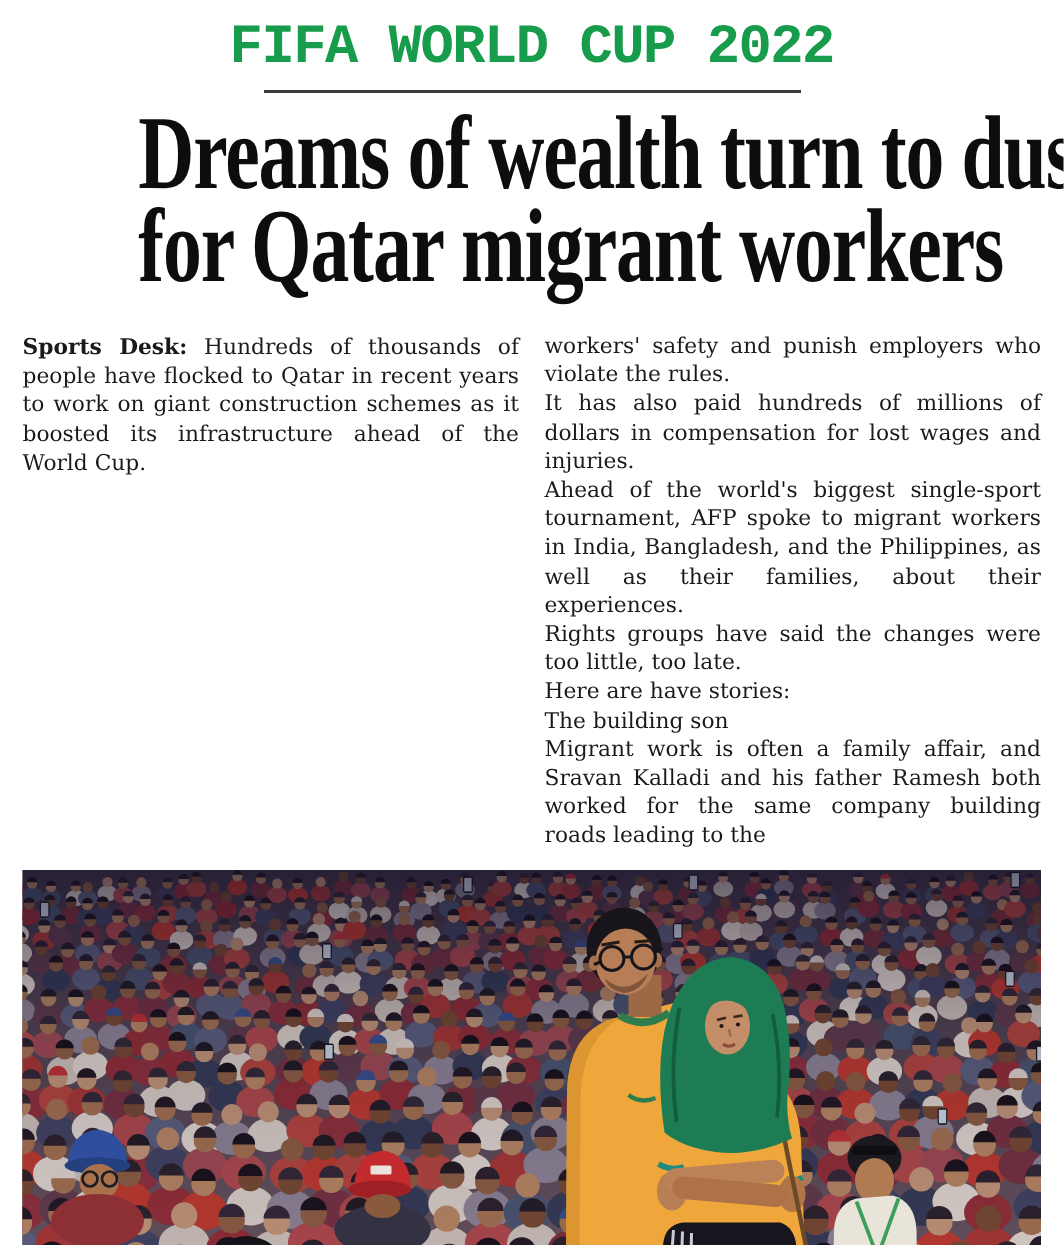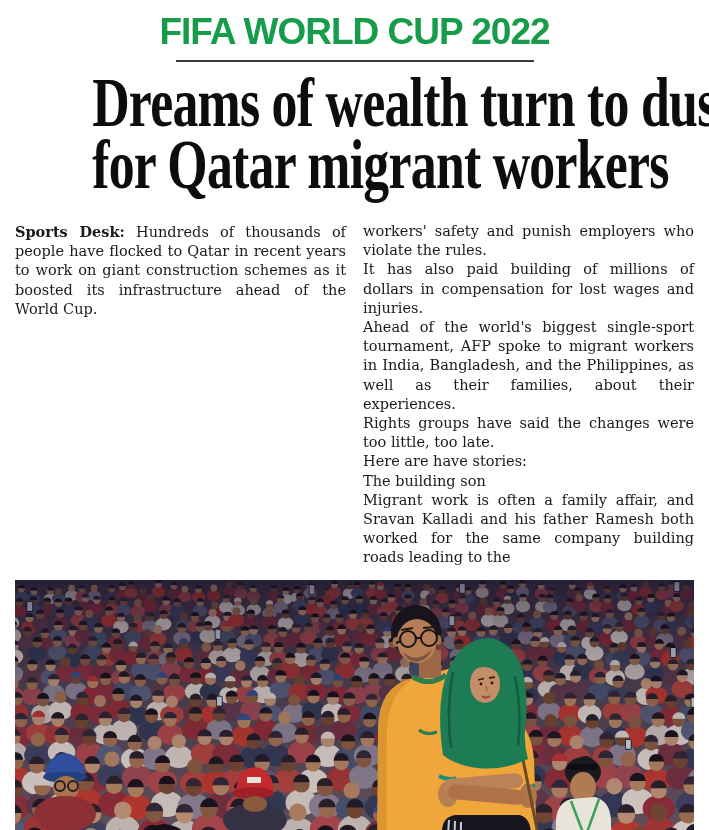--- a/index.html
+++ b/index.html
@@ -2,21 +2,21 @@
 <html lang="en" style="--masthead-green: #169c4a; --rule-gray: #3a3a3a; --headline-black: #0d0d0d;"><head>
 <meta charset="utf-8">
 <style>
   html, body { margin:0; padding:0; }
   body {
     width:709px; height:830px; background:#ffffff; overflow:hidden;
     font-family:"DejaVu Serif", serif; color:#1a1a1a;
   }
   .masthead { text-align:center; }
   .masthead-title {
-    margin:12px 0 0; font-family:Liberation Sans, sans-serif; font-weight:bold;
+    margin:12px 0 0; font-family:Liberation Mono, monospace; font-weight:bold;
     font-size:37px; line-height:40px; letter-spacing:-1px;
     color:var(--masthead-green, #169c4a);
   }
   .masthead-rule {
     width:358px; height:2px; margin:8px auto 0;
     background:var(--rule-gray, #3a3a3a);
   }
   .headline {
     margin:10px 0 0; font-family:"Liberation Serif", serif; font-weight:bold;
     font-size:70px; line-height:62px; text-align:center;
@@ -48,21 +48,21 @@
   <div class="hl-line">Dreams of wealth turn to dust</div>
   <div class="hl-line">for Qatar migrant workers</div>
 </h1>
 
 <section class="article">
   <div class="col">
     <p><b class="byline">Sports Desk:</b> <span>Hundreds of thousands of people have flocked to Qatar in recent years to work on giant construction schemes as it boosted its infrastructure ahead of the World Cup.</span></p>
     </div>
   <div class="col">
       <p>workers' safety and punish employers who violate the rules.</p>
-      <p>It has also paid building of millions of dollars in compensation for lost wages and injuries.</p>
+      <p>It has also paid hundreds of millions of dollars in compensation for lost wages and injuries.</p>
       <p>Ahead of the world's biggest single-sport tournament, AFP spoke to migrant workers in India, Bangladesh, and the Philippines, as well as their families, about their experiences.</p>
       <p>Rights groups have said the changes were too little, too late.</p>
       <p>Here are have stories:</p>
       <p>The building son</p>
       <p>Migrant work is often a family affair, and Sravan Kalladi and his father Ramesh both worked for the same company building roads leading to the</p>
     </div>
 </section>
 
 <figure class="photo-figure">
   <svg viewBox="0 0 679 303" preserveAspectRatio="none">

